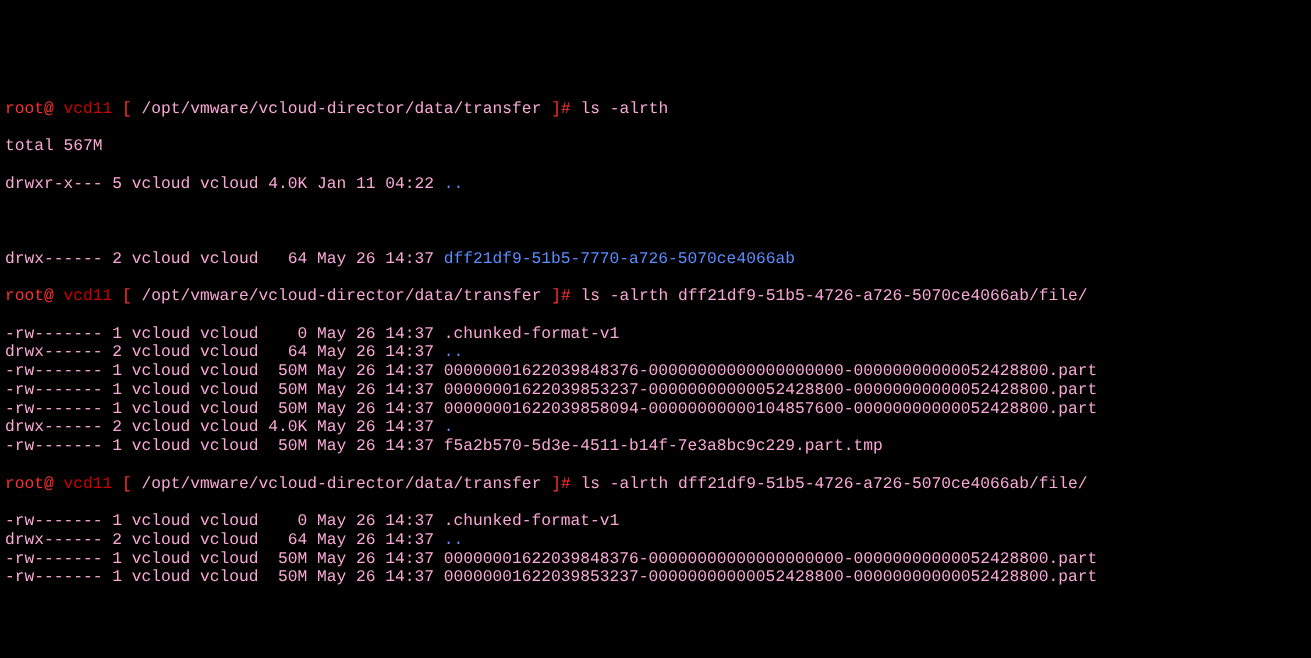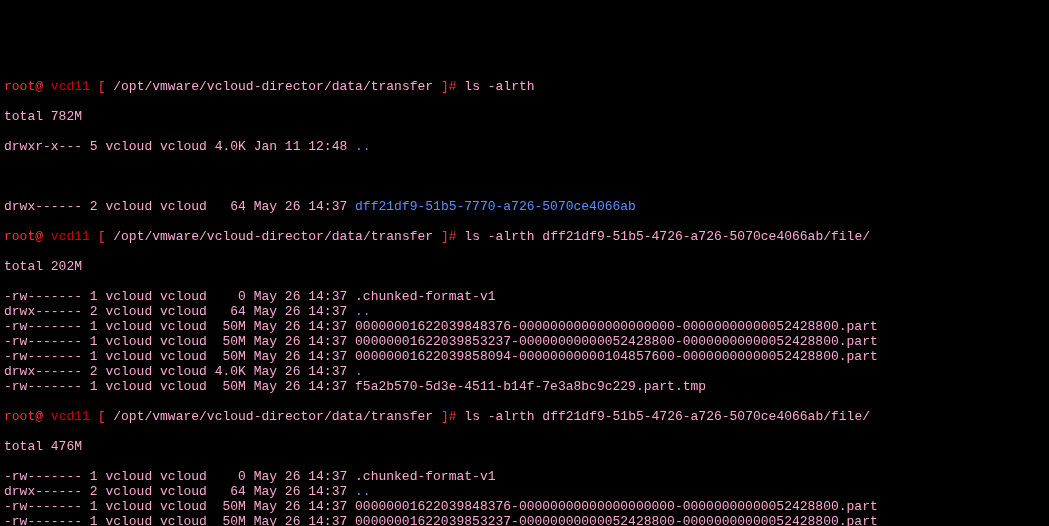--- a/index.html
+++ b/index.html
@@ -19,29 +19,27 @@
   .g  { color: #f9a8d4; }
   .line { display: block; }
 </style>
 </head>
 <body>
 
 
 
 <div>
 <span class="line"><span class="r">root@</span><span class="r"> </span><span class="dr">vcd11</span><span class="r"> [ </span><span class="g">/opt/vmware/vcloud-director/data/transfer</span><span class="r"> ]# </span><span class="g">ls -alrth</span></span>
-<span class="line g">total 782M</span>
-<span class="line"><span class="g">drwxr-x--- 5 vcloud vcloud 4.0K Jan 11 12:48 </span><span class="b">..</span></span>
+<span class="line g">total 567M</span>
+<span class="line"><span class="g">drwxr-x--- 5 vcloud vcloud 4.0K Jan 11 04:22 </span><span class="b">..</span></span>
 <span class="line g"> </span>
 <span class="line"><span class="g">drwx------ 2 vcloud vcloud   64 May 26 14:37 </span><span class="b">dff21df9-51b5-7770-a726-5070ce4066ab</span></span>
 <span class="line"><span class="r">root@</span><span class="r"> </span><span class="dr">vcd11</span><span class="r"> [ </span><span class="g">/opt/vmware/vcloud-director/data/transfer</span><span class="r"> ]# </span><span class="g">ls -alrth dff21df9-51b5-4726-a726-5070ce4066ab/file/</span></span>
-<span class="line g">total 202M</span>
 <span id="listing2-container"><span class="line"><span class="g">-rw------- 1 vcloud vcloud    0 May 26 14:37 .chunked-format-v1</span></span><span class="line"><span class="g">drwx------ 2 vcloud vcloud   64 May 26 14:37 </span><span class="b">..</span></span><span class="line"><span class="g">-rw------- 1 vcloud vcloud  50M May 26 14:37 00000001622039848376-00000000000000000000-00000000000052428800.part</span></span><span class="line"><span class="g">-rw------- 1 vcloud vcloud  50M May 26 14:37 00000001622039853237-00000000000052428800-00000000000052428800.part</span></span><span class="line"><span class="g">-rw------- 1 vcloud vcloud  50M May 26 14:37 00000001622039858094-00000000000104857600-00000000000052428800.part</span></span><span class="line"><span class="g">drwx------ 2 vcloud vcloud 4.0K May 26 14:37 </span><span class="b">.</span></span><span class="line"><span class="g">-rw------- 1 vcloud vcloud  50M May 26 14:37 f5a2b570-5d3e-4511-b14f-7e3a8bc9c229.part.tmp</span></span></span>
 <span class="line"><span class="r">root@</span><span class="r"> </span><span class="dr">vcd11</span><span class="r"> [ </span><span class="g">/opt/vmware/vcloud-director/data/transfer</span><span class="r"> ]# </span><span class="g">ls -alrth dff21df9-51b5-4726-a726-5070ce4066ab/file/</span></span>
-<span class="line g">total 476M</span>
 <span id="listing3-container"><span class="line"><span class="g">-rw------- 1 vcloud vcloud    0 May 26 14:37 .chunked-format-v1</span></span><span class="line"><span class="g">drwx------ 2 vcloud vcloud   64 May 26 14:37 </span><span class="b">..</span></span><span class="line"><span class="g">-rw------- 1 vcloud vcloud  50M May 26 14:37 00000001622039848376-00000000000000000000-00000000000052428800.part</span></span><span class="line"><span class="g">-rw------- 1 vcloud vcloud  50M May 26 14:37 00000001622039853237-00000000000052428800-00000000000052428800.part</span></span></span>
 
 
 
 </div>
 
 
 
 
 </body></html>

